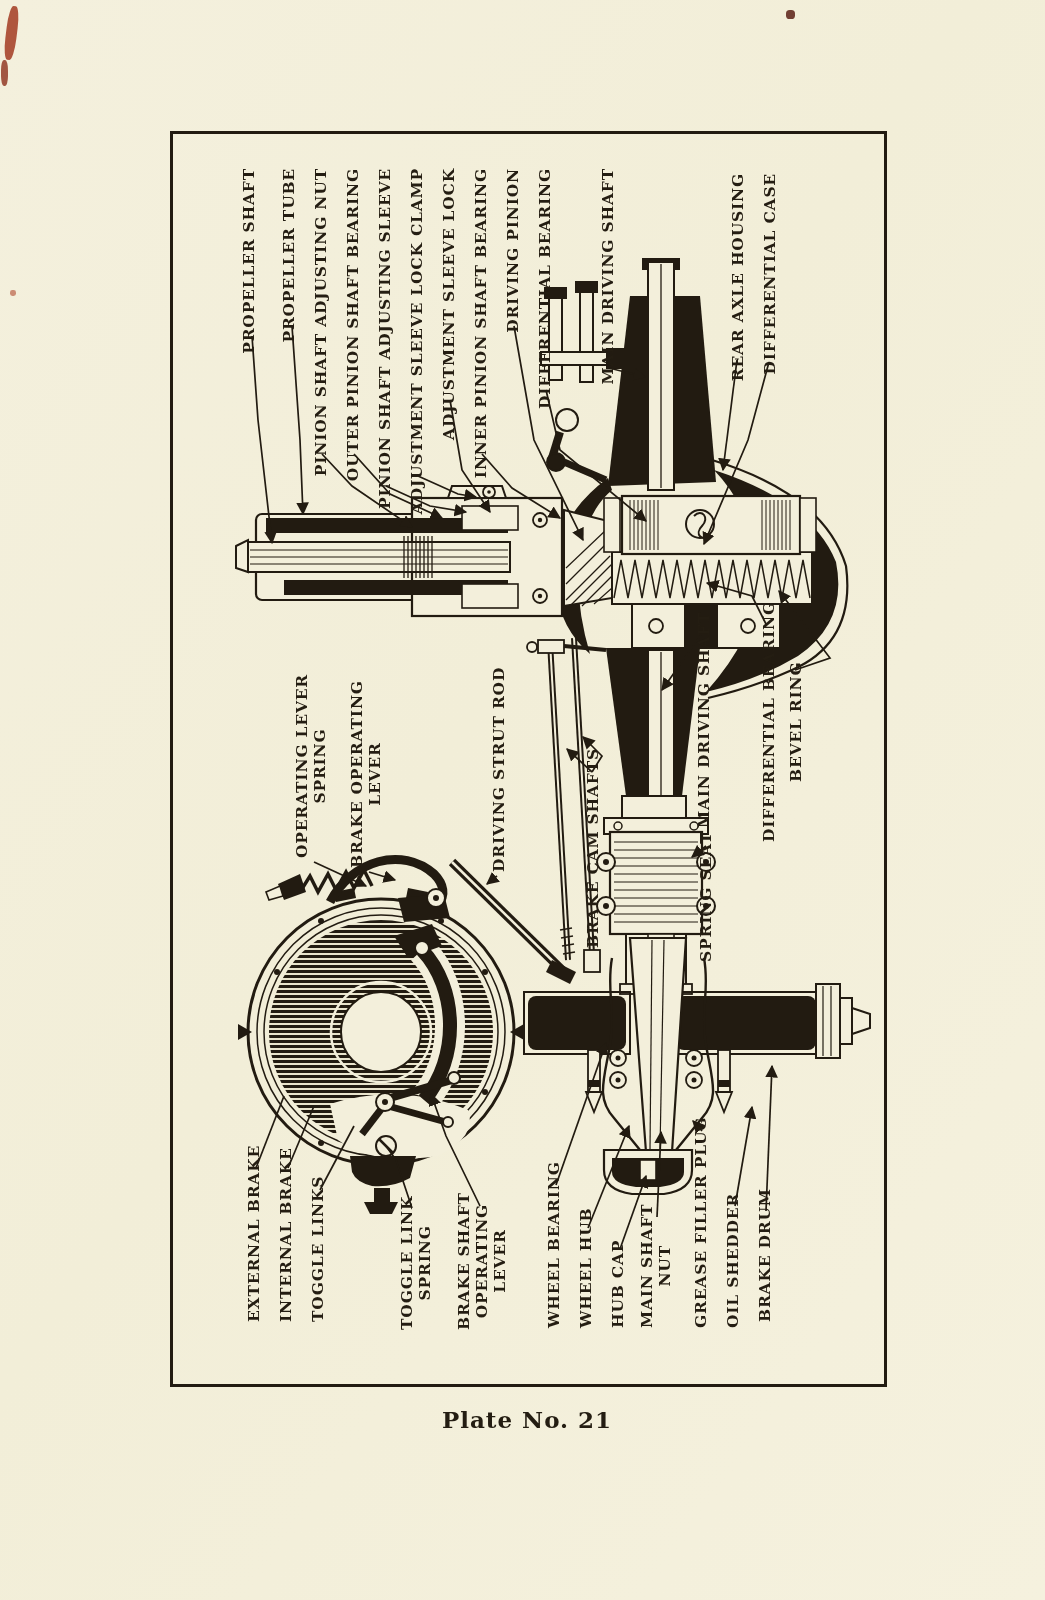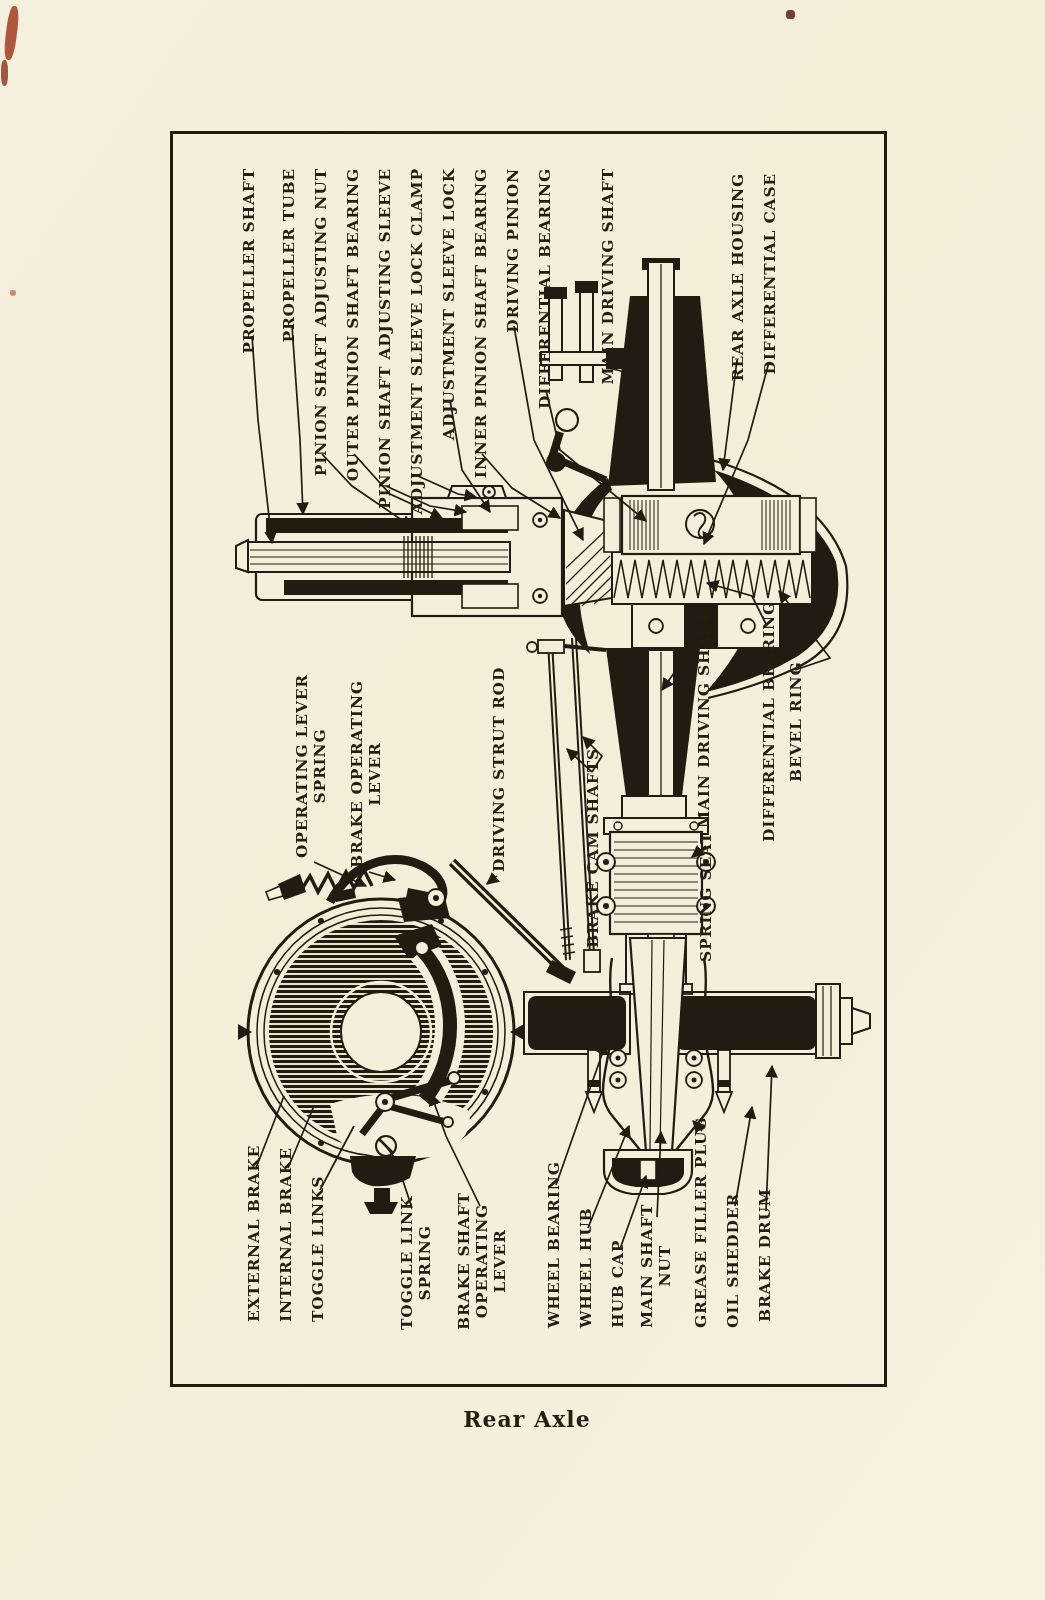--- a/index.html
+++ b/index.html
@@ -358,14 +358,14 @@
 <div class="lbl bot" style="left:545px;top:1328px;">WHEEL BEARING</div>
 <div class="lbl bot" style="left:577px;top:1328px;">WHEEL HUB</div>
 <div class="lbl bot" style="left:609px;top:1328px;">HUB CAP</div>
 <div class="lbl bot" style="left:638px;top:1328px;">MAIN SHAFT
 NUT</div>
 <div class="lbl bot" style="left:692px;top:1328px;">GREASE FILLER PLUG</div>
 <div class="lbl bot" style="left:724px;top:1328px;">OIL SHEDDER</div>
 <div class="lbl bot" style="left:756px;top:1322px;">BRAKE DRUM</div>
 
 <div class="caption">
-  <div class="t2">Rear Axle</div>
+  <div class="t1">Plate No. 21</div>
 </div>
 
 </body></html>

